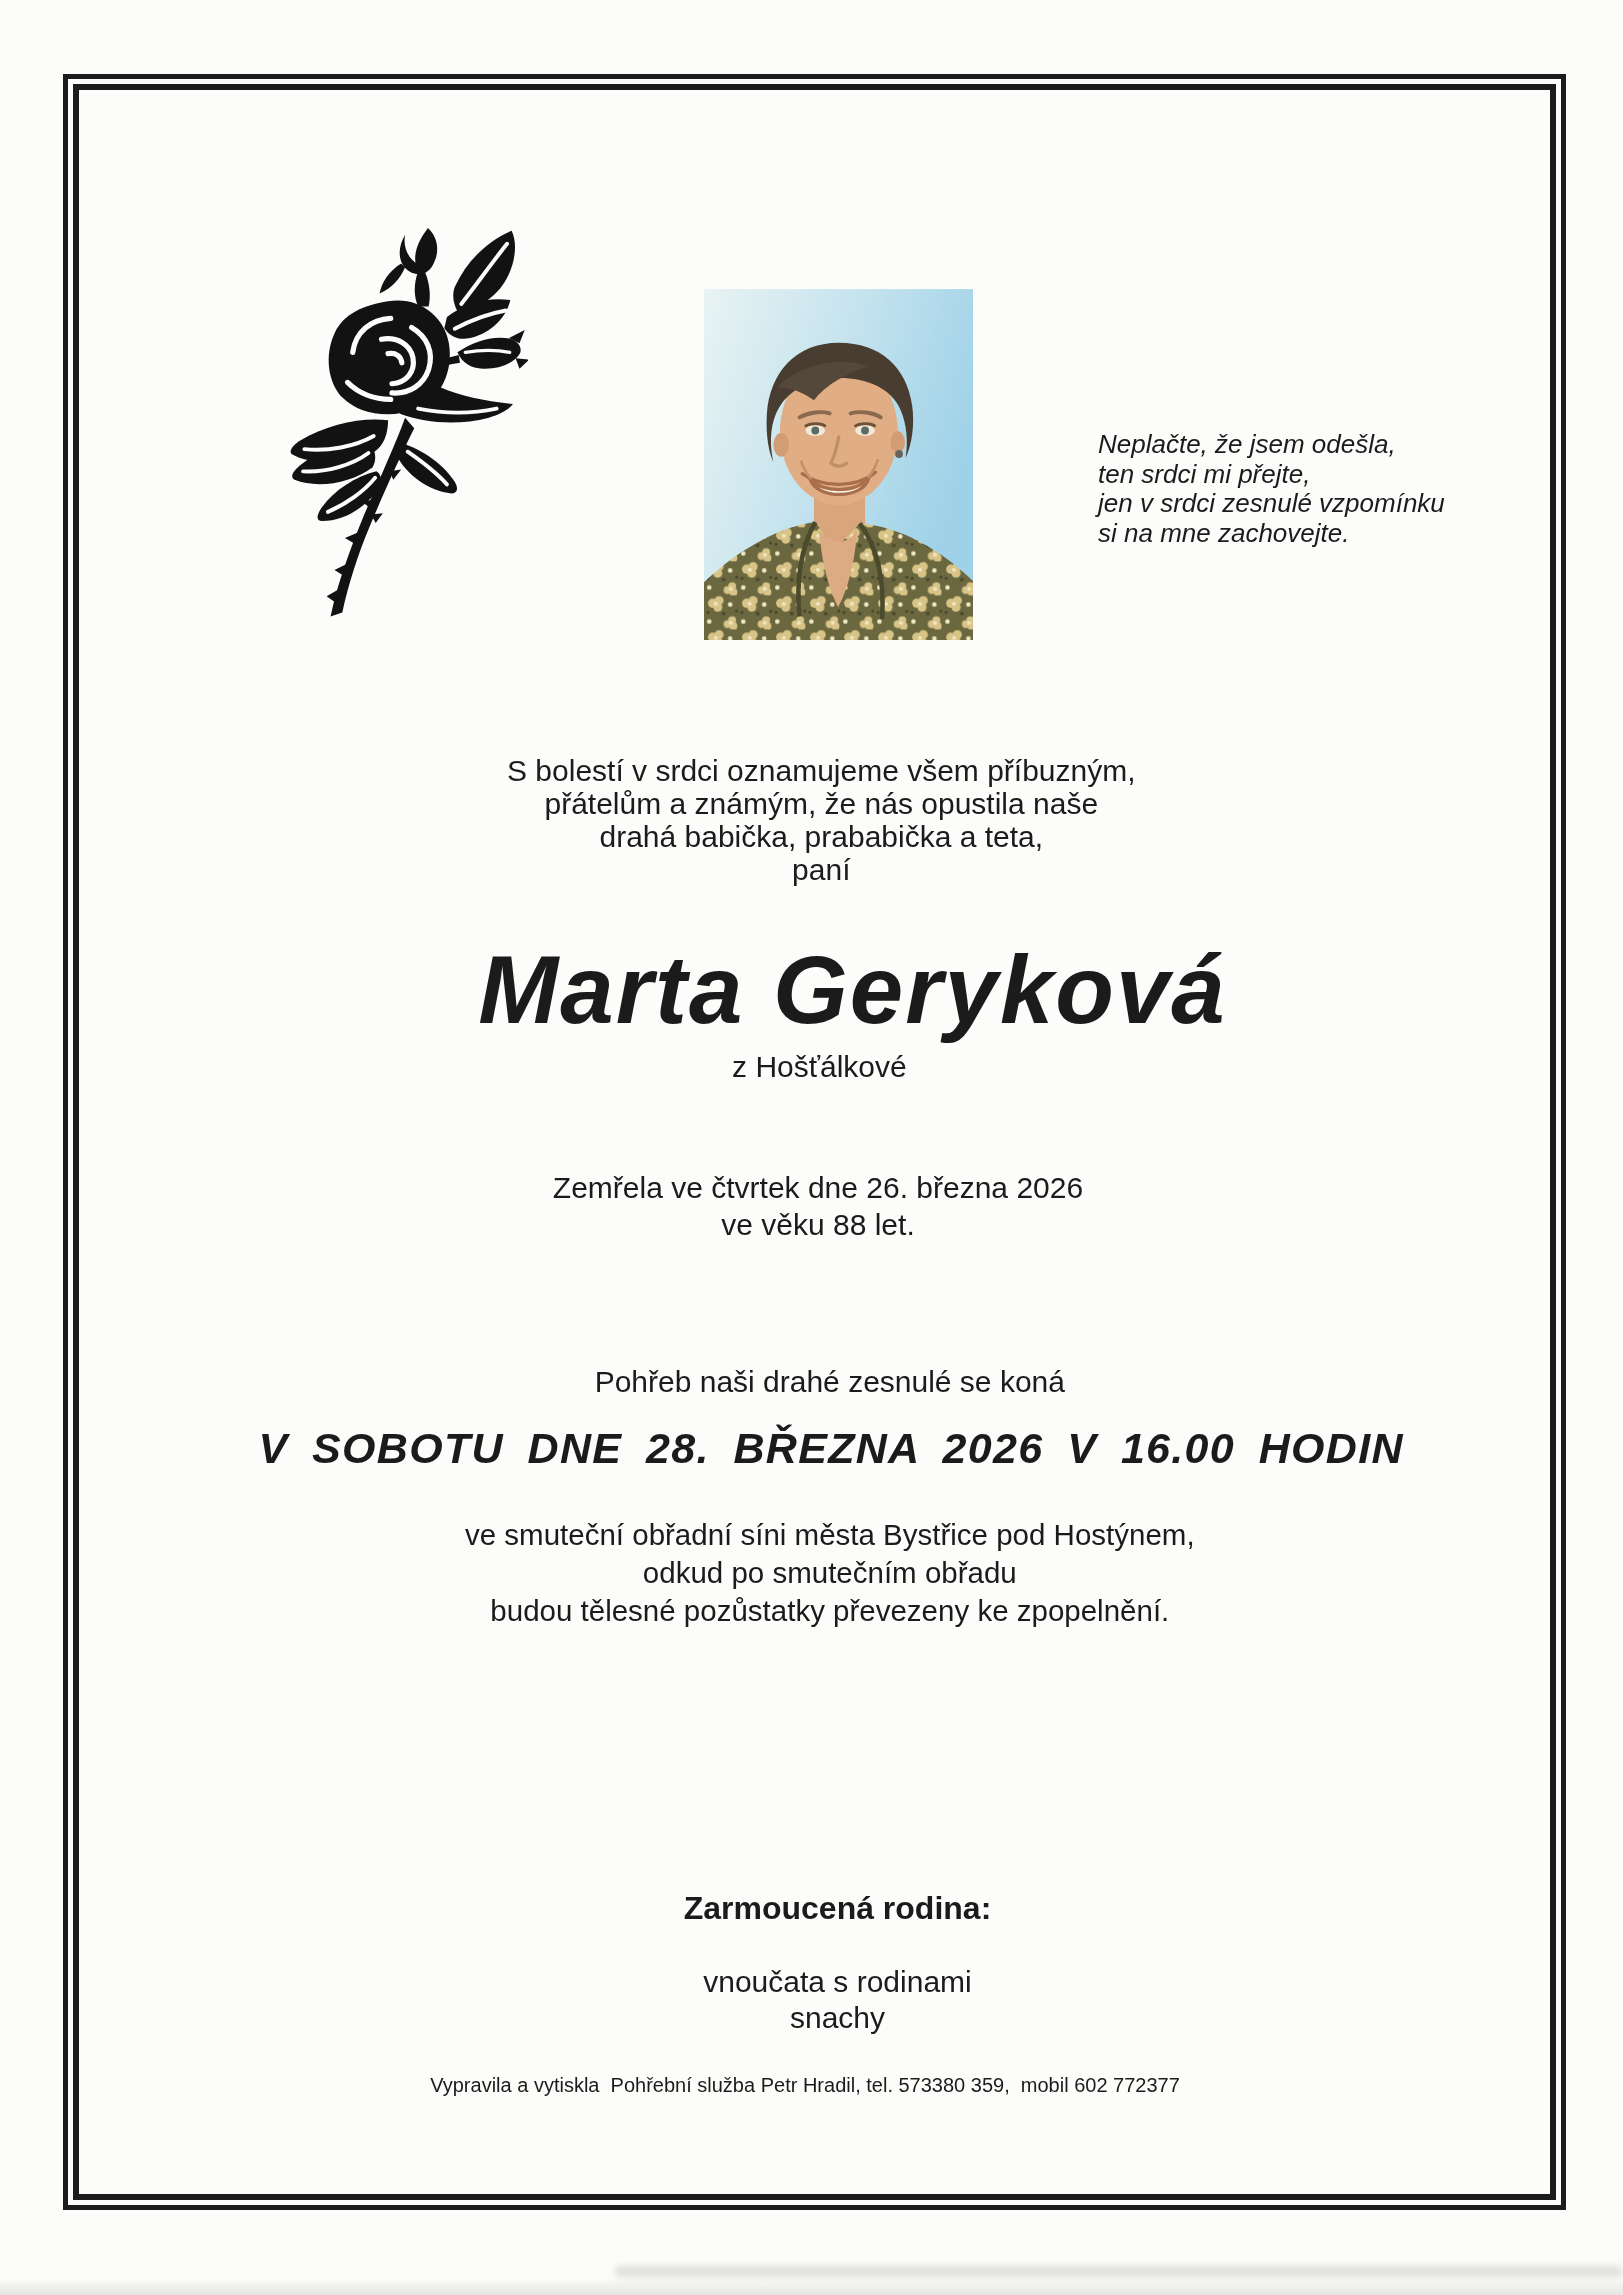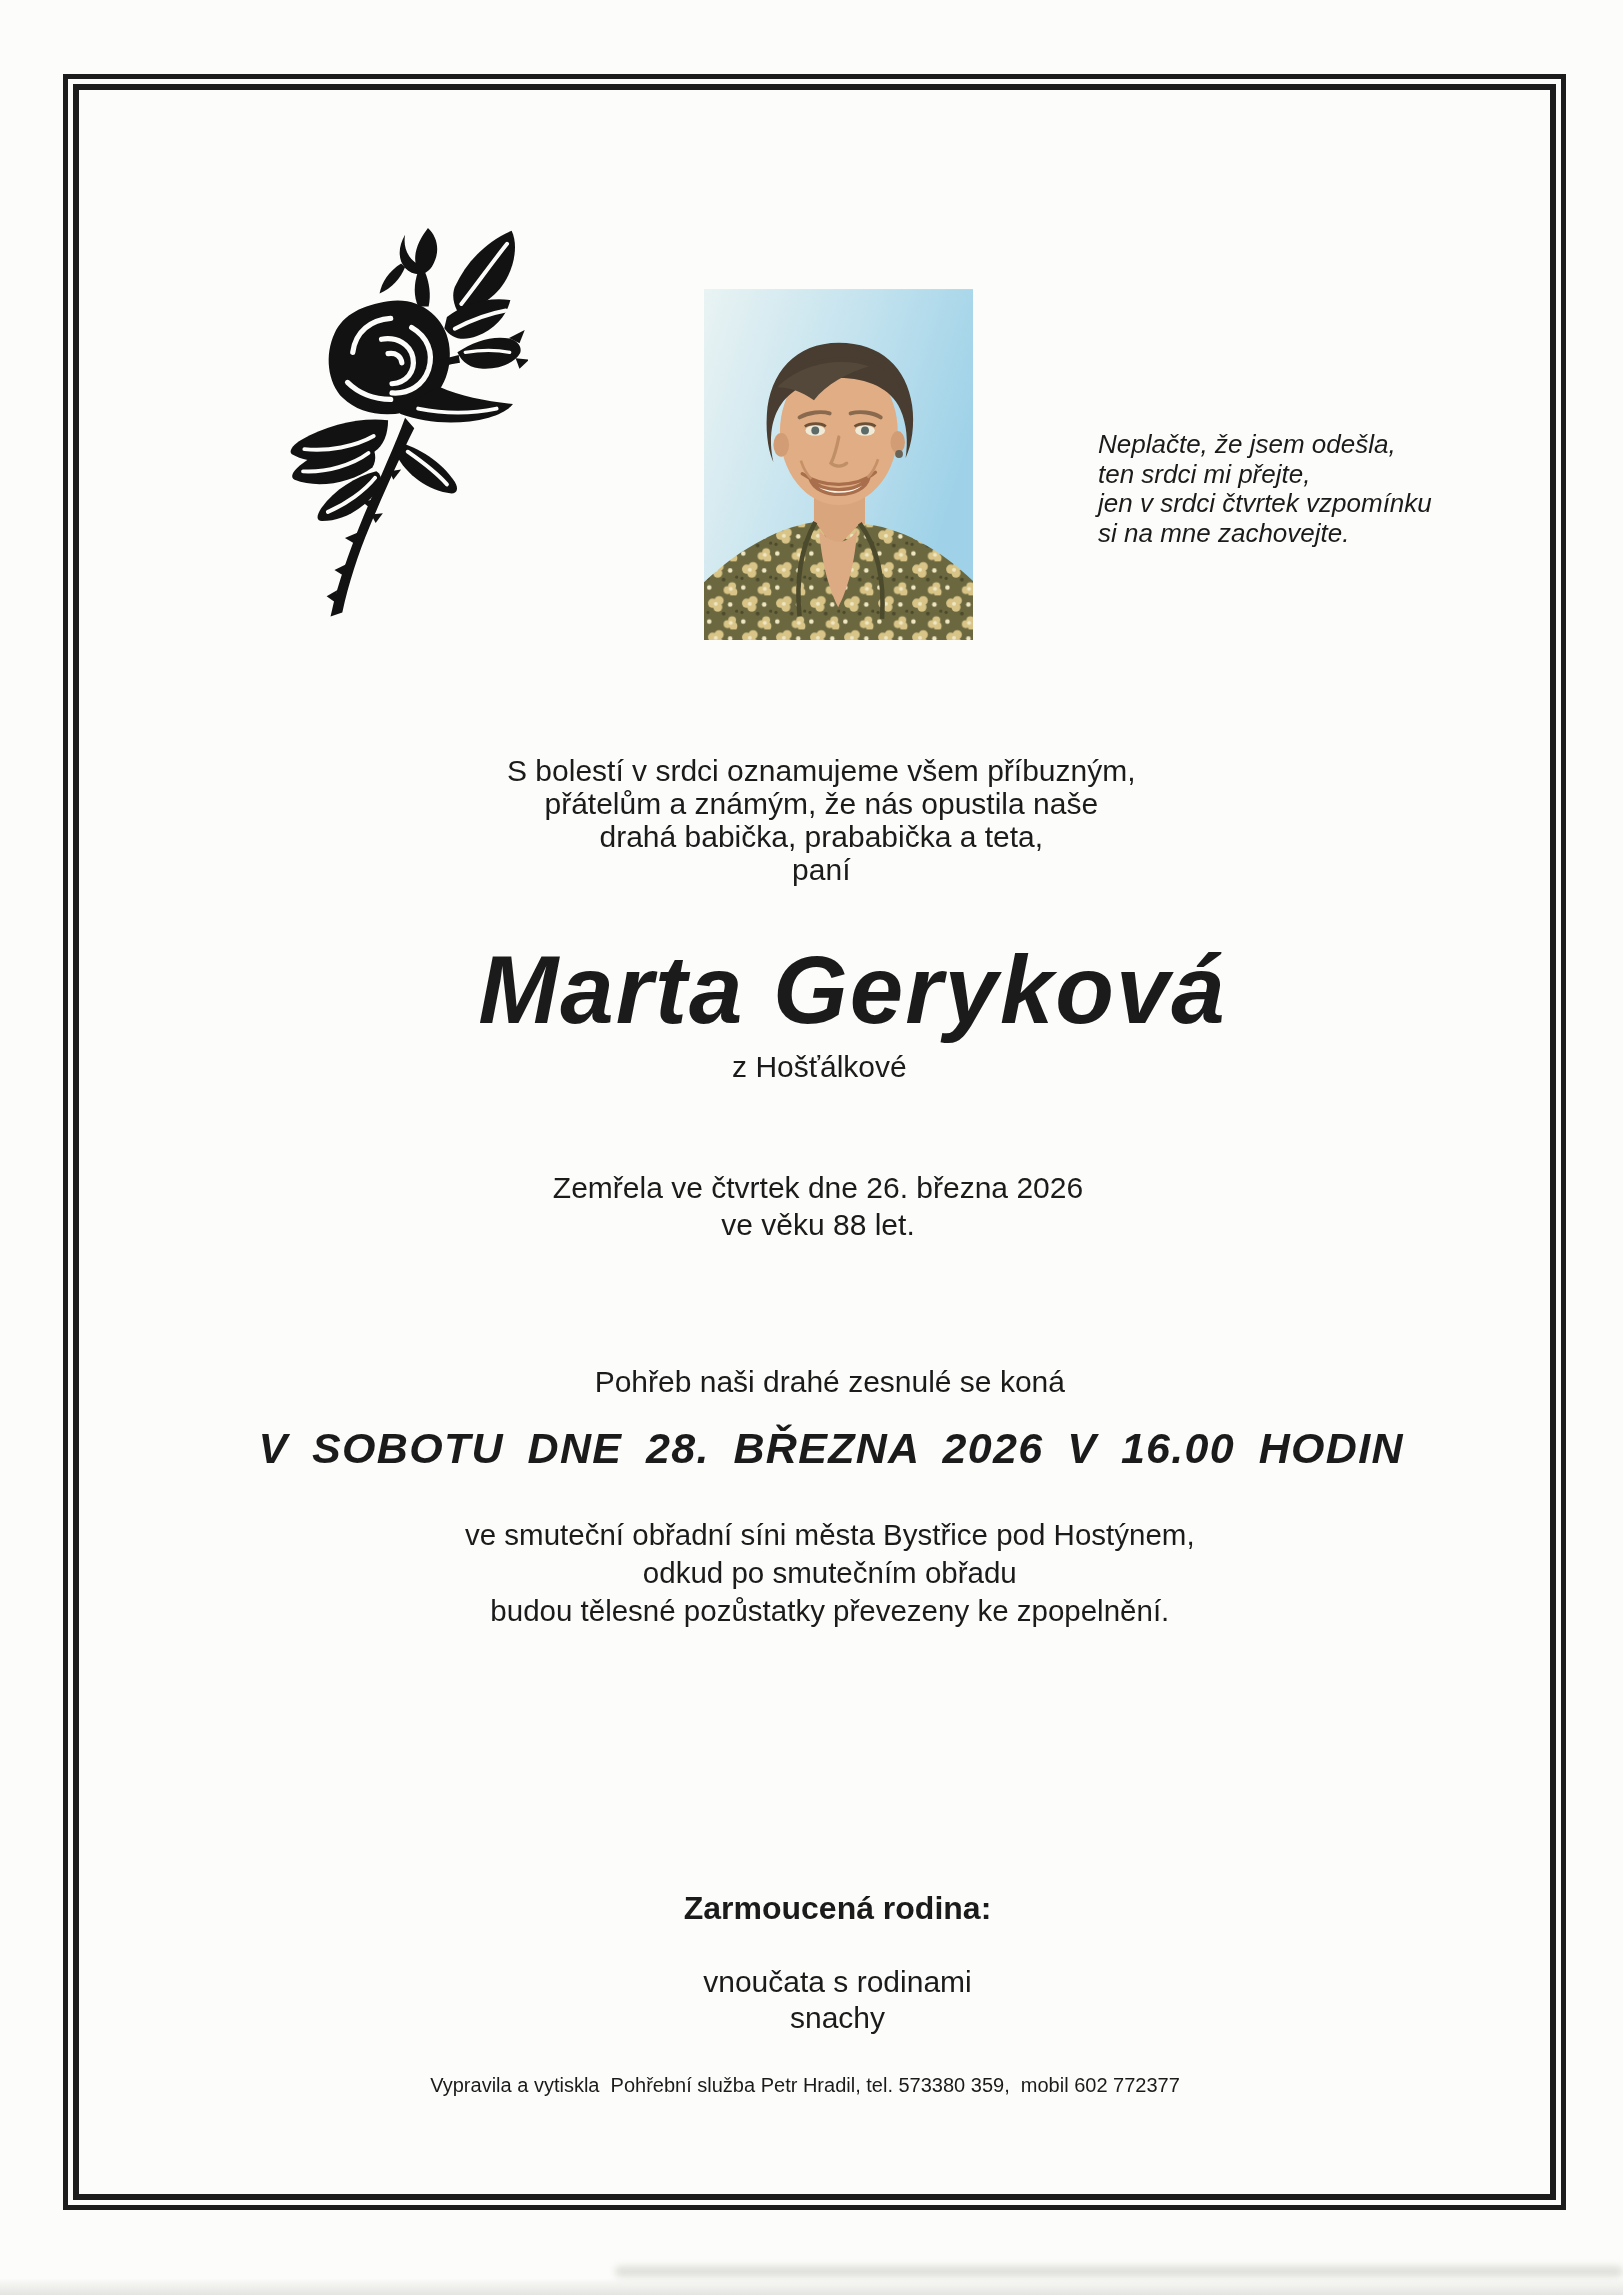--- a/index.html
+++ b/index.html
@@ -179,21 +179,21 @@
 
     <path d="M148,262 C152,274 158,284 164,290" fill="none" stroke="#c79067" stroke-width="4"></path>
     <path d="M266,260 C262,272 256,282 250,288" fill="none" stroke="#c79067" stroke-width="4"></path>
 
     <circle cx="298" cy="252" r="6" fill="#6a6458"></circle>
   </svg>
 
   <div class="poem">
     <div>Neplačte, že jsem odešla,</div>
     <div>ten srdci mi přejte,</div>
-    <div>jen v srdci čtvrtek vzpomínku</div>
+    <div>jen v srdci zesnulé vzpomínku</div>
     <div>si na mne zachovejte.</div>
   </div>
 
   <div class="textblock announcement">
     <div>S bolestí v srdci oznamujeme všem příbuzným,</div>
     <div>přátelům a známým, že nás opustila naše</div>
     <div>drahá babička, prababička a teta,</div>
     <div>paní</div>
   </div>
 

